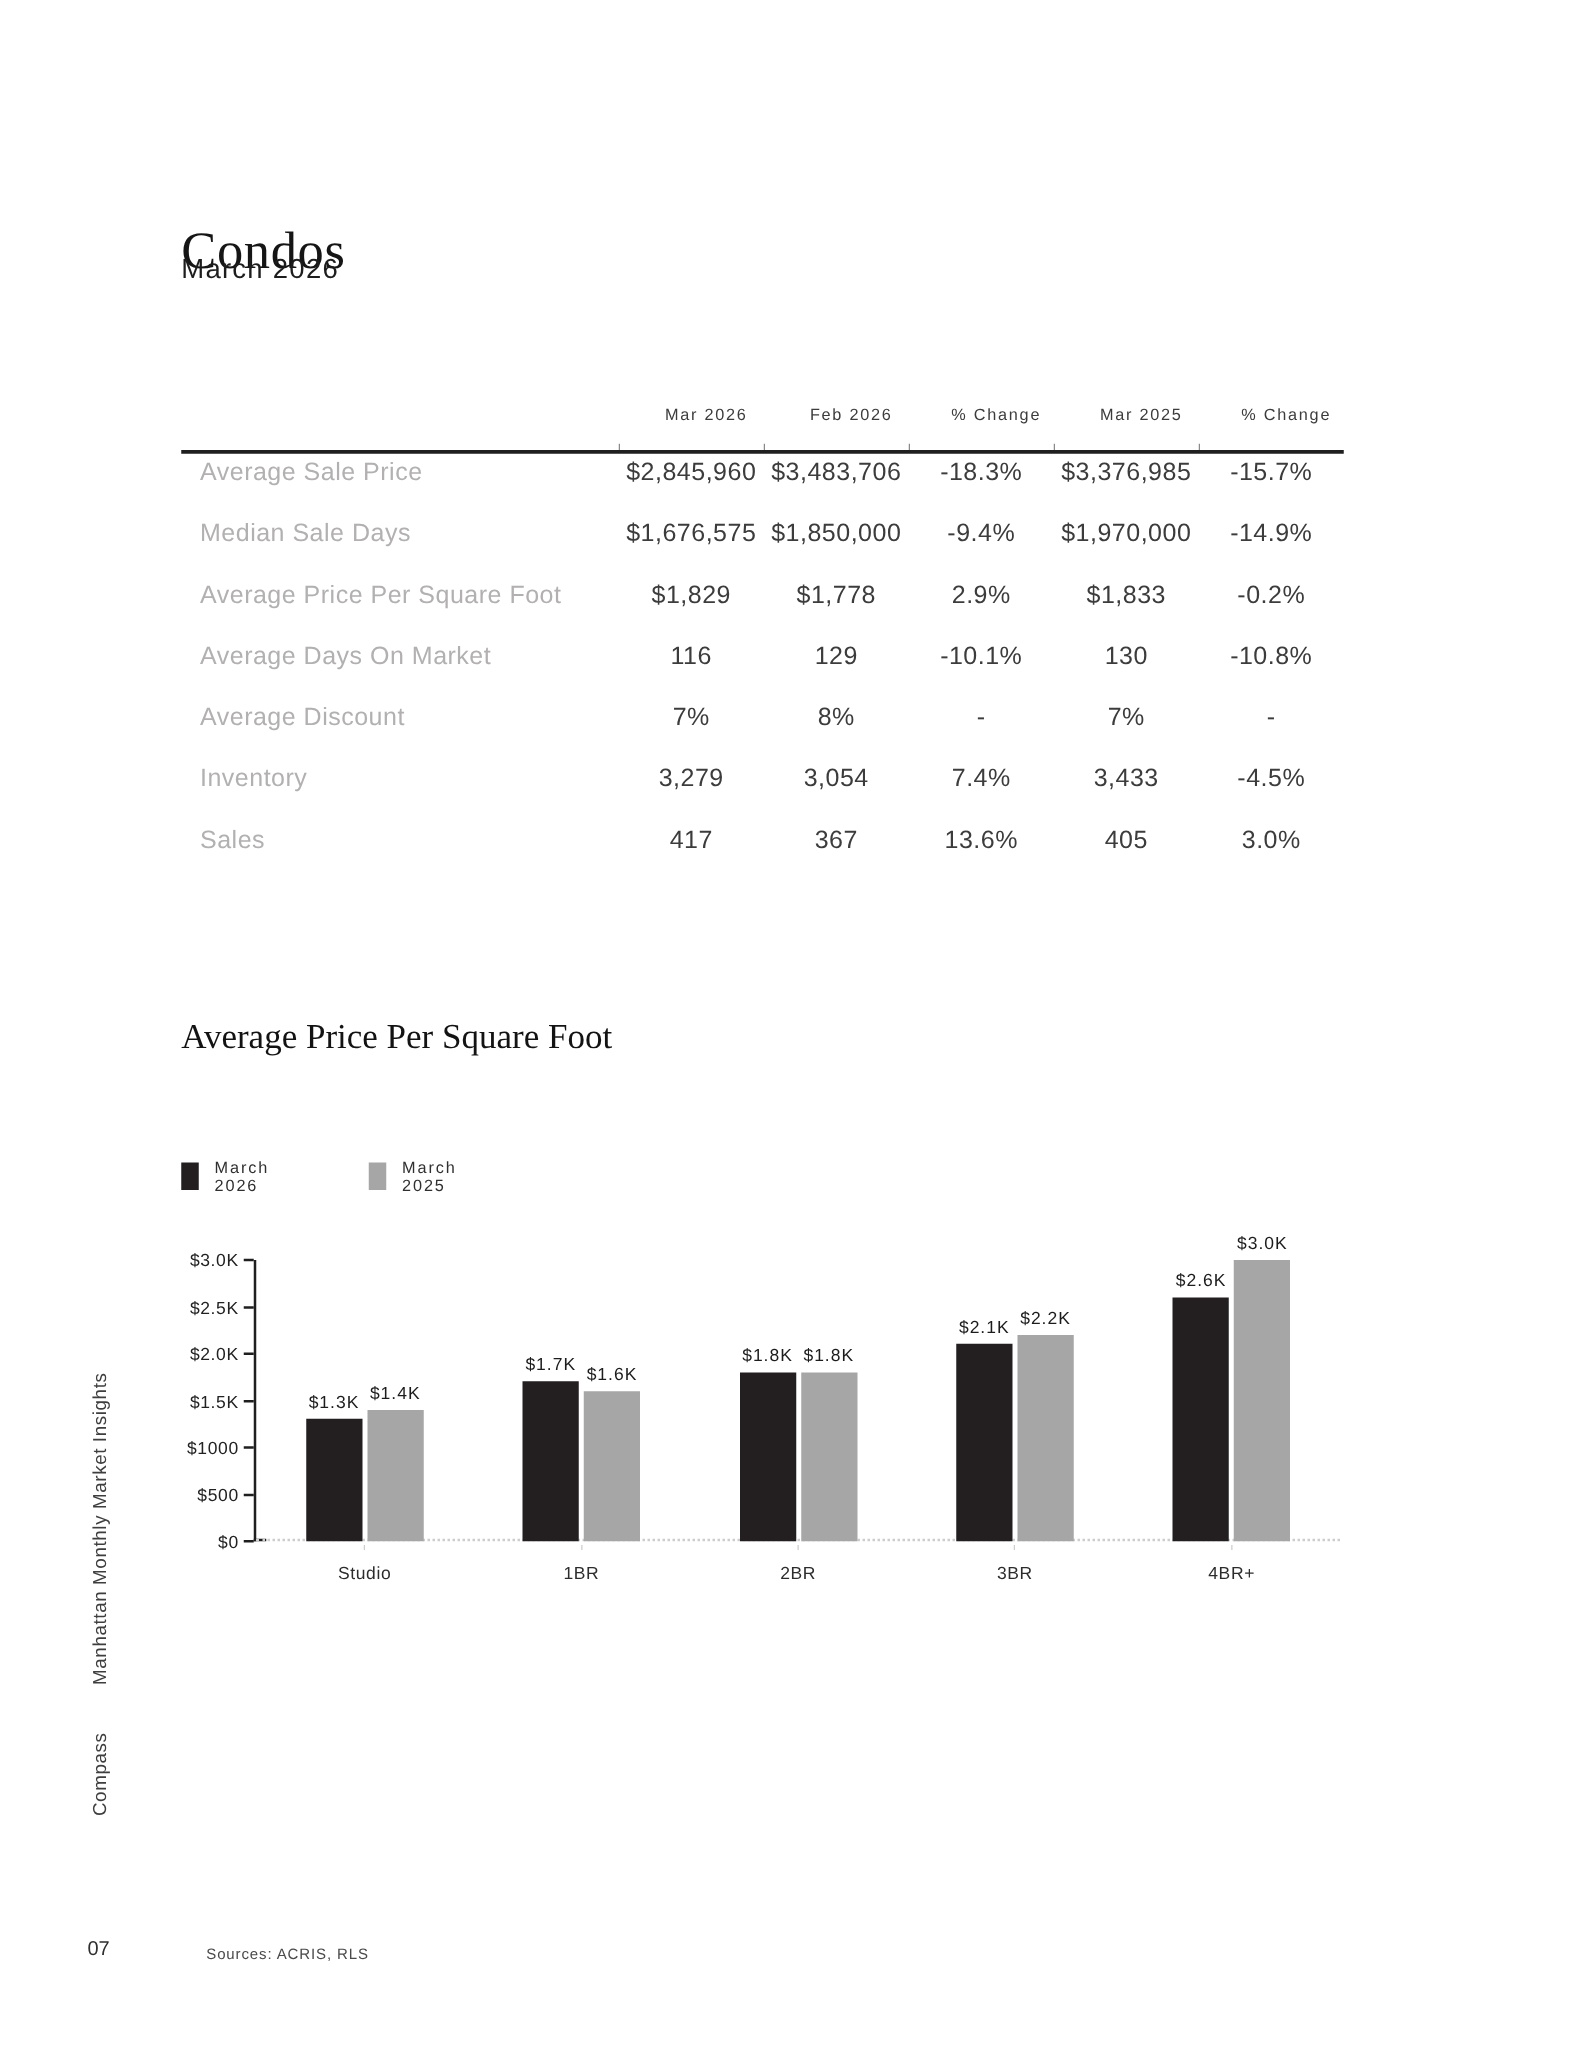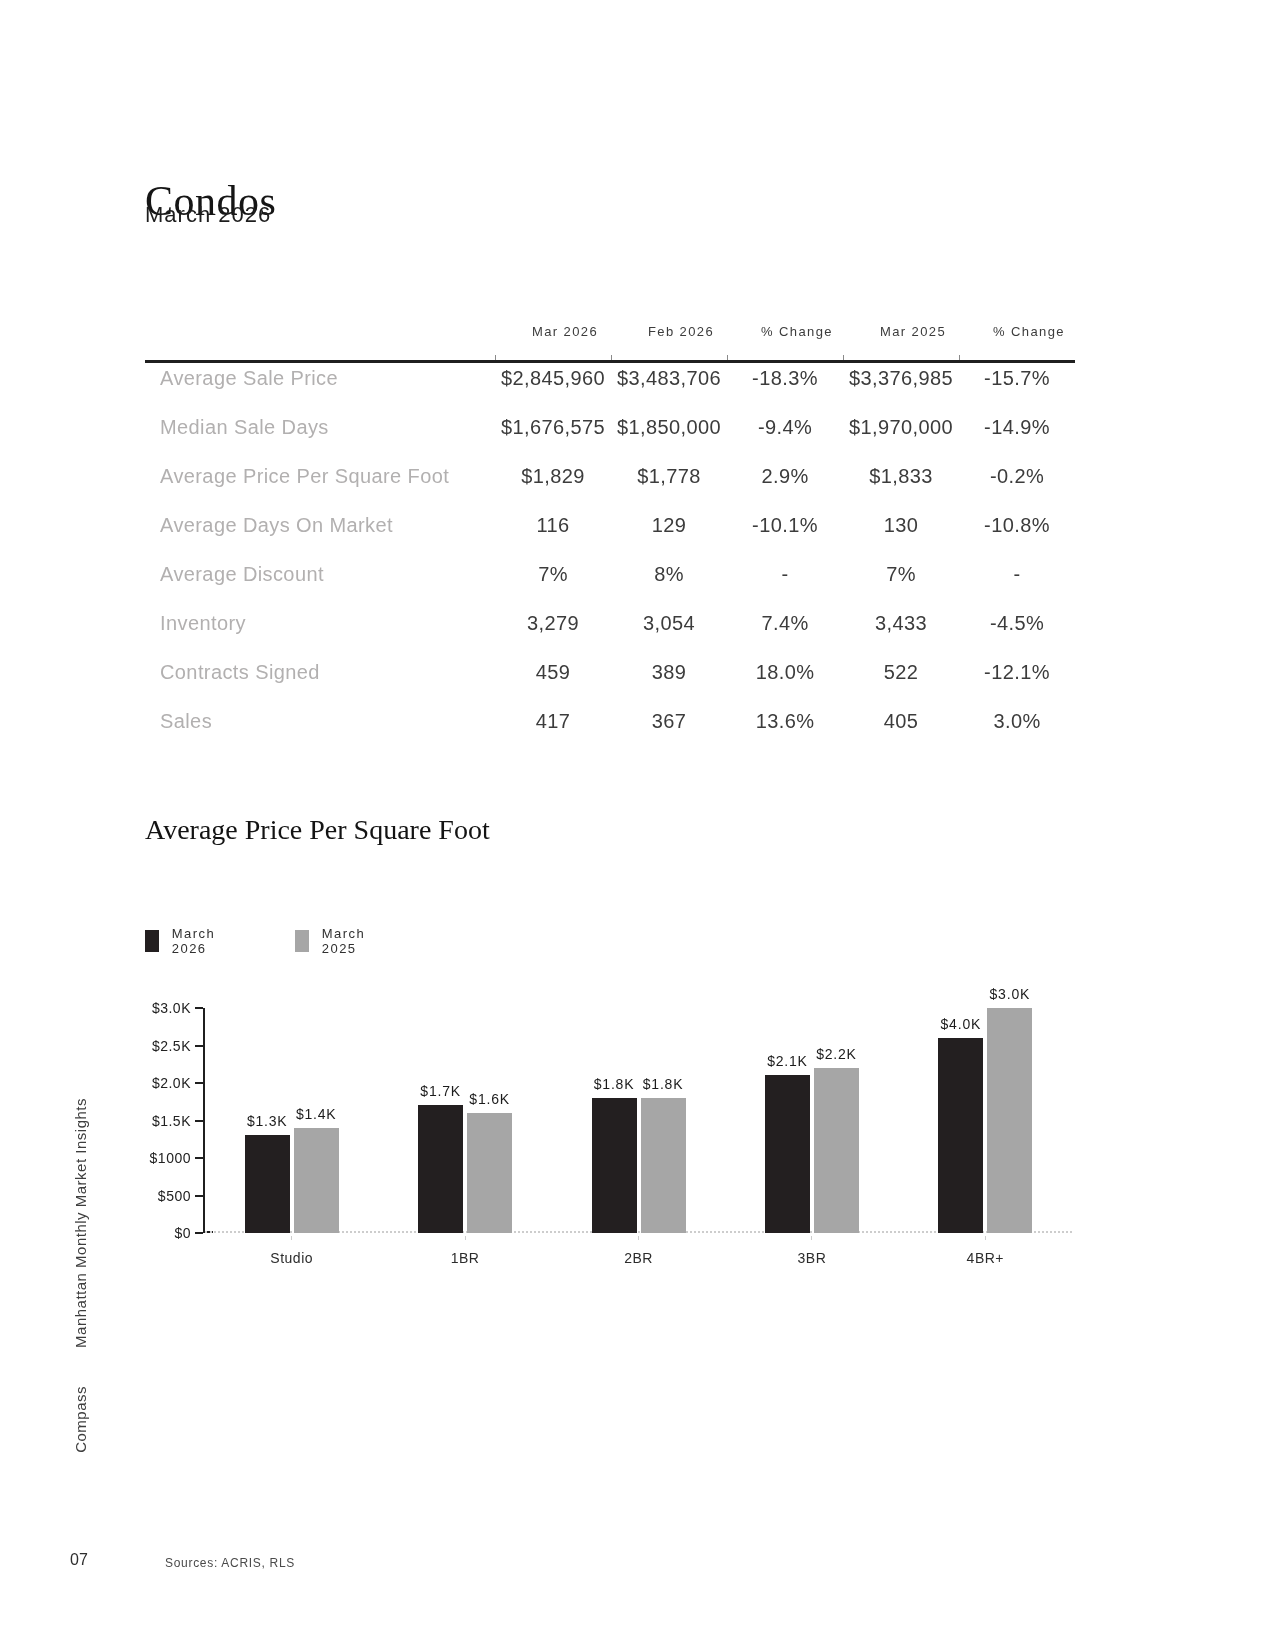--- a/index.html
+++ b/index.html
@@ -161,28 +161,20 @@
       </div>
       <div class="t-row">
         <div class="t-label">Inventory</div>
         <div class="t-val">3,279</div>
         <div class="t-val">3,054</div>
         <div class="t-val">7.4%</div>
         <div class="t-val">3,433</div>
         <div class="t-val">-4.5%</div>
       </div>
       <div class="t-row">
-        <div class="t-label">Contracts Signed</div>
-        <div class="t-val">459</div>
-        <div class="t-val">389</div>
-        <div class="t-val">18.0%</div>
-        <div class="t-val">522</div>
-        <div class="t-val">-12.1%</div>
-      </div>
-      <div class="t-row">
         <div class="t-label">Sales</div>
         <div class="t-val">417</div>
         <div class="t-val">367</div>
         <div class="t-val">13.6%</div>
         <div class="t-val">405</div>
         <div class="t-val">3.0%</div>
       </div>
     </div>
 
   <div class="chart-title">Average Price Per Square Foot</div>
@@ -248,21 +240,21 @@
         <div class="group">
           <div class="bar" style="left: calc(50% - 47px); height: 158px; background: rgb(35, 31, 32);"></div>
           <div class="bar-label" style="left: calc(50% - 55.5px); bottom: 164px;">$2.1K</div>
           <div class="bar" style="left: calc(50% + 2px); height: 165px; background: rgb(166, 166, 166);"></div>
           <div class="bar-label" style="left: calc(50% - 6.5px); bottom: 171px;">$2.2K</div>
           <div class="cat-tick"></div>
           <div class="cat-label">3BR</div>
         </div>
         <div class="group">
           <div class="bar" style="left: calc(50% - 47px); height: 195px; background: rgb(35, 31, 32);"></div>
-          <div class="bar-label" style="left: calc(50% - 55.5px); bottom: 201px;">$4.0K</div>
+          <div class="bar-label" style="left: calc(50% - 55.5px); bottom: 201px;">$2.6K</div>
           <div class="bar" style="left: calc(50% + 2px); height: 225px; background: rgb(166, 166, 166);"></div>
           <div class="bar-label" style="left: calc(50% - 6.5px); bottom: 231px;">$3.0K</div>
           <div class="cat-tick"></div>
           <div class="cat-label">4BR+</div>
         </div>
       </div>
   </div>
 
   <div class="v-text v-insights">Manhattan Monthly Market Insights</div>
   <div class="v-text v-brand">Compass</div>

